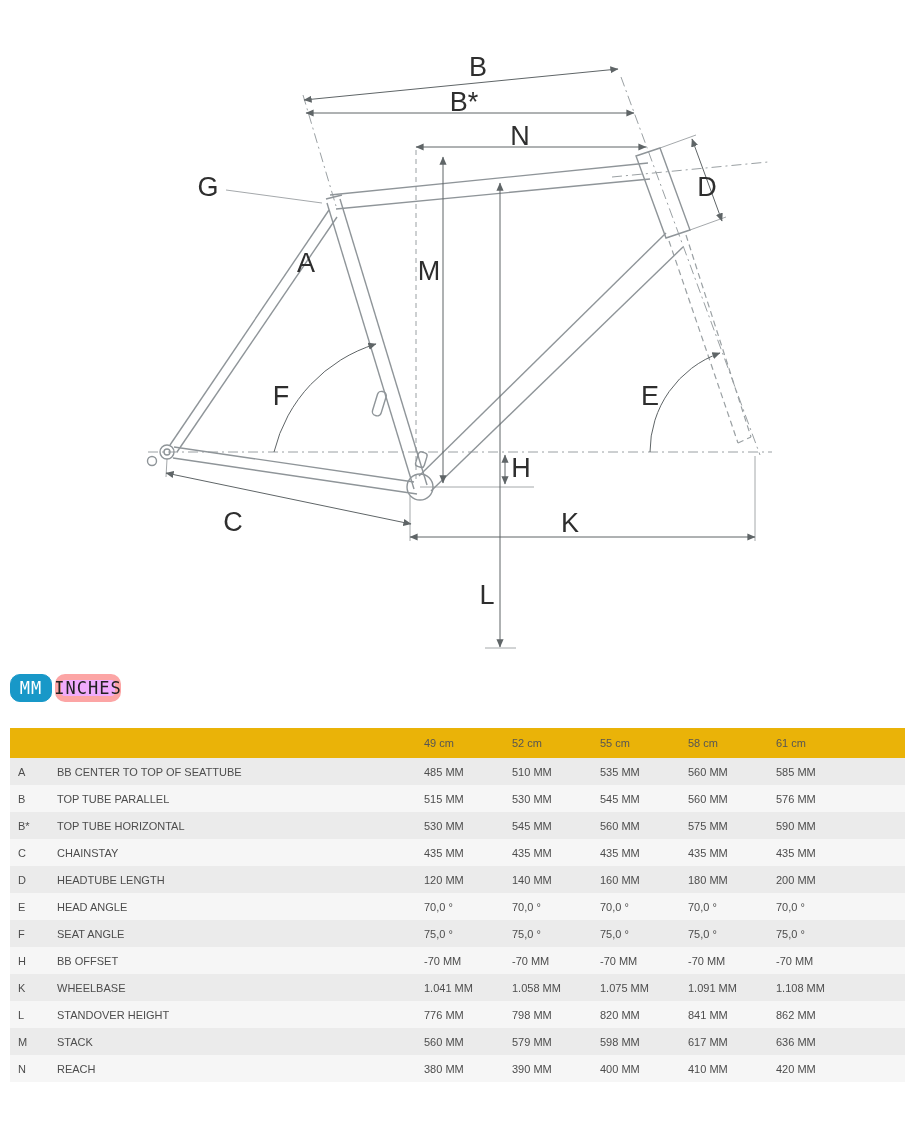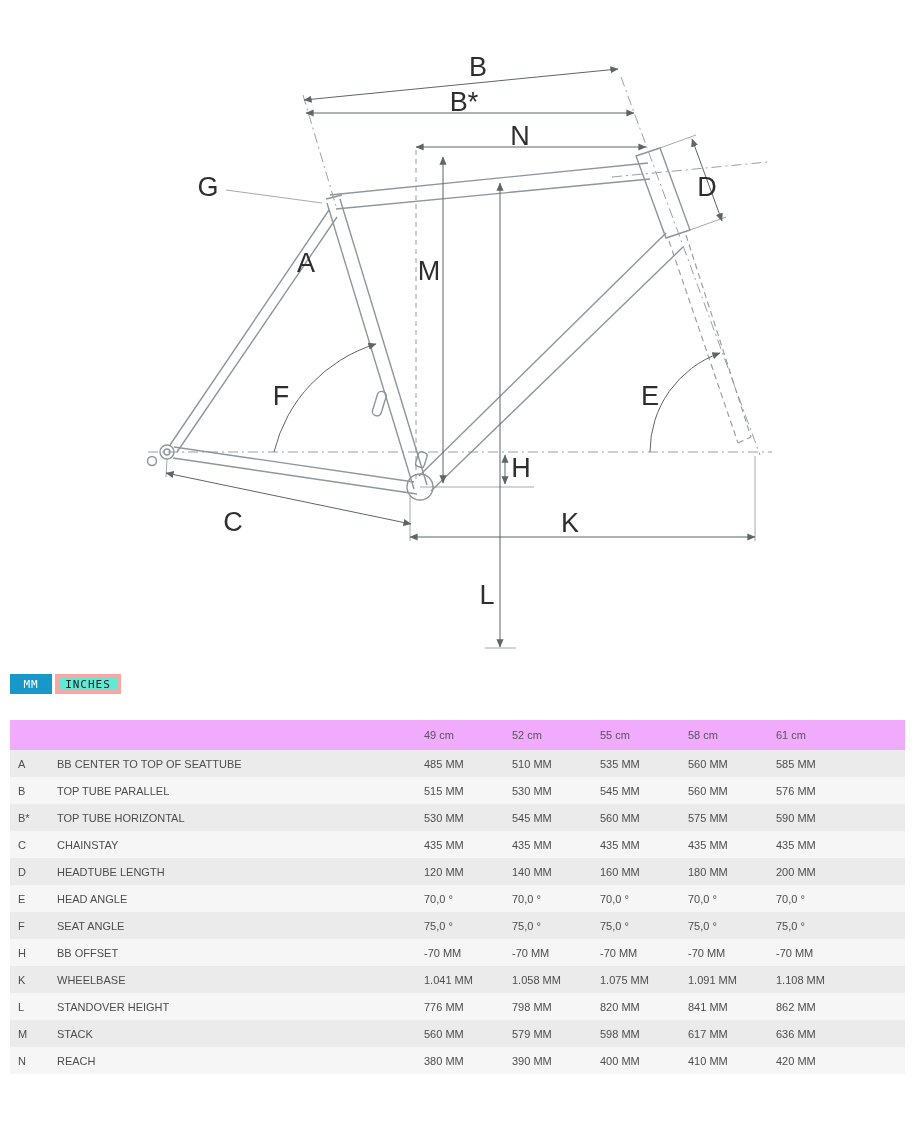--- a/index.html
+++ b/index.html
@@ -7,27 +7,27 @@
   .page{width:915px;}
   svg{display:block;}
   .fr{stroke:#8f9599;fill:none;stroke-width:1.4;}
   .ax{stroke:#9aa0a3;fill:none;stroke-width:1;stroke-dasharray:10 4 2 4;}
   .dash2{stroke:#9aa0a3;fill:none;stroke-width:1;stroke-dasharray:5 4;}
   .fork{stroke:#9aa0a3;fill:none;stroke-width:1.2;stroke-dasharray:6 4;}
   .dim{stroke:#5f6567;fill:none;stroke-width:1;}
   .ext{stroke:#8d9295;fill:none;stroke-width:0.8;}
   .lbl{font-family:"Liberation Sans",sans-serif;font-size:27px;fill:#2e2e2e;}
   .toggle-row{display:flex;gap:3px;margin:14px 0 0 10px;}
-  .btn{font-family:"DejaVu Sans Mono",monospace;font-size:11px;letter-spacing:1px;height:20px;
-       display:flex;align-items:center;justify-content:center;cursor:pointer;box-sizing:border-box;}
+  .btn{font-family:"DejaVu Sans Mono",monospace;font-size:17px;letter-spacing:1px;height:28px;
+       display:flex;align-items:center;justify-content:center;cursor:pointer;box-sizing:border-box;border-radius:10px;}
   .btn-mm{background:#1898c8;color:#fff;width:42px;border:1px solid #1898c8;}
-  .btn-in{background:#5eead4;color:#222;width:66px;border:4px solid #fca5a5;}
+  .btn-in{background:#f0abfc;color:#222;width:66px;border:6px solid #fca5a5;}
   table{border-collapse:collapse;margin:26px 10px 0 10px;width:895px;table-layout:fixed;
         font-size:11px;color:#4d4d4d;}
-  th{font-weight:normal;text-align:left;height:30px;padding:0 0 0 8px;color:#555;background:#f0abfc;}
+  th{font-weight:normal;text-align:left;height:30px;padding:0 0 0 8px;color:#555;background:#eab308;}
   td{height:27px;padding:0 0 0 8px;overflow:hidden;white-space:nowrap;}
   tbody tr:nth-child(odd){background:#ebebeb;}
   tbody tr:nth-child(even){background:#f6f6f6;}
 </style>
 </head>
 <body>
 
 <div class="page">
 
   <svg viewBox="0 0 915 660" width="915" height="660">

